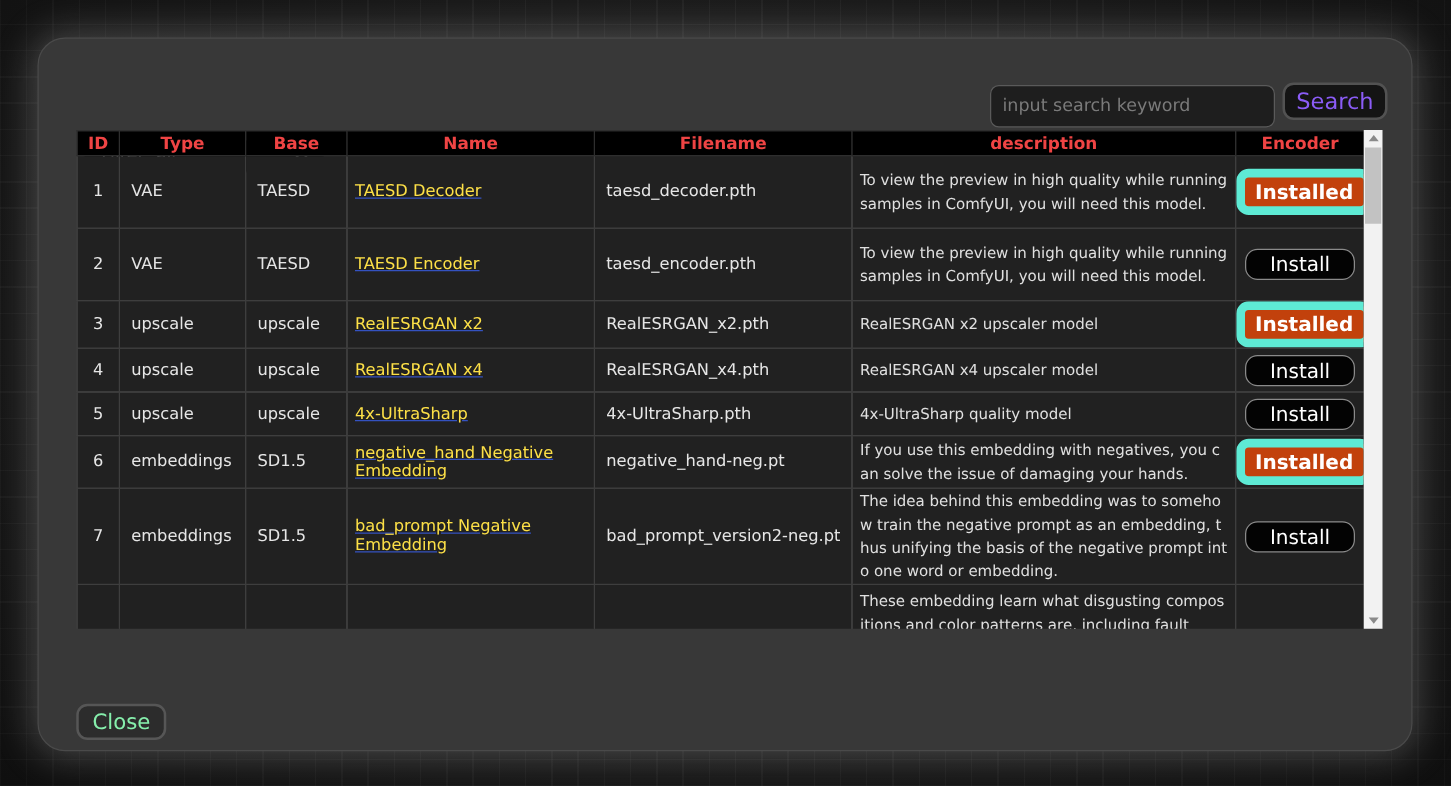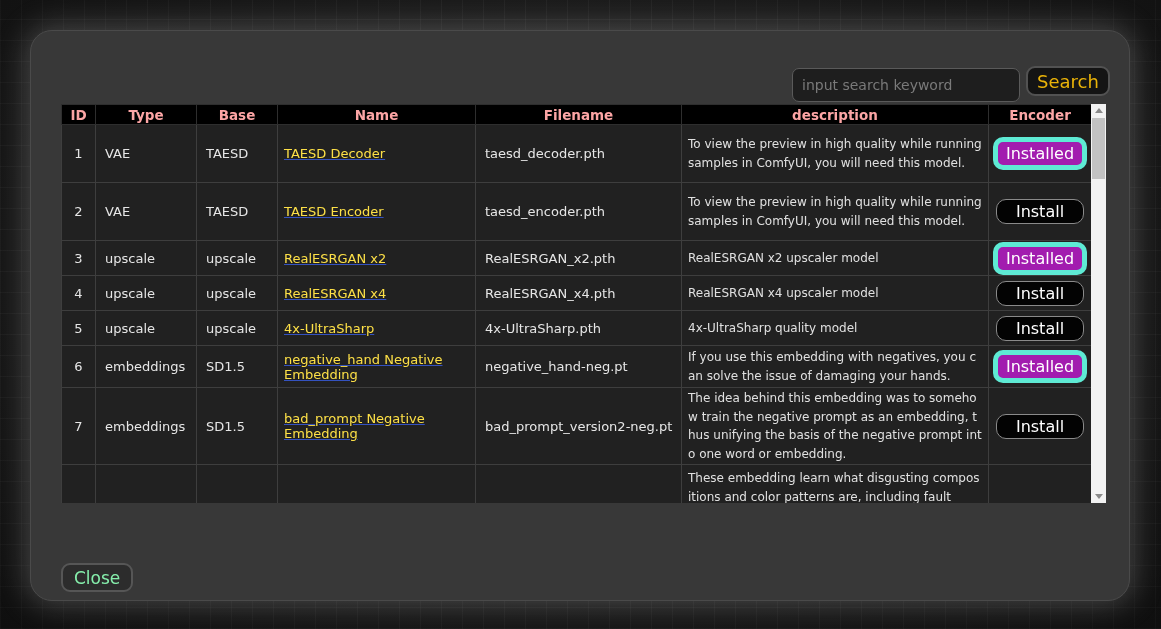--- a/index.html
+++ b/index.html
@@ -37,32 +37,32 @@
   }
   .search-input {
     position: absolute; left: 761px; top: 37px; width: 228px; height: 34px;
     background: #1e1e1e; color: #d0d0d0; font-size: 14px;
     border: 1px solid #5a5a5a; border-radius: 7px; padding: 0 9px;
     font-family: "DejaVu Sans", "Liberation Sans", sans-serif;
   }
   .search-input::placeholder { color: #7a7a7a; }
   .btn-search {
     position: absolute; left: 995px; top: 35px; height: 30px;
-    background: #141414; color: #eab308; font-size: 18px;
+    background: #141414; color: #8b5cf6; font-size: 18px;
     border: 2px solid #525252; border-radius: 9px; padding: 0 9px;
     font-family: "DejaVu Sans", "Liberation Sans", sans-serif; cursor: pointer;
   }
   
   .table-wrap {
     position: absolute; left: 30px; top: 73px; width: 1030px; height: 399px;
     overflow: hidden;
   }
   table { border-collapse: collapse; table-layout: fixed; width: 1030px; }
   th {
-    background: #000; color: #fca5a5; font-weight: bold; font-size: 13.5px;
+    background: #000; color: #ef4444; font-weight: bold; font-size: 13.5px;
     height: 20px; text-align: center; border: 1px solid #2e2e2e;
   }
   td {
     background: #212121; border: 1px solid #3e3e3e; color: #e6e6e6;
     font-size: 13px; vertical-align: middle; overflow: hidden;
   }
   td.c-id  { text-align: center; }
   td.c-type, td.c-base, td.c-file { padding-left: 9px; }
   td.c-name { padding: 0 6px; }
   td.c-name a {
@@ -78,21 +78,21 @@
   tr.r3 td { height: 35px; } tr.r4 td { height: 35px; } tr.r5 td { height: 35px; }
   tr.r6 td { height: 42px; } tr.r7 td { height: 70px; }
   tr.r8 td { height: 112px; }
   tr.r8 td.c-desc { vertical-align: top; padding-top: 4px; }
   .btn-dl {
     display: inline-block; min-width: 88px; padding: 2px 8px;
     font-size: 16px; color: #fff; border-radius: 10px; cursor: pointer;
     font-family: "DejaVu Sans", "Liberation Sans", sans-serif;
   }
   .btn-dl.install   { background: #030303; border: 1px solid #8a8a8a; }
-  .btn-dl.installed { background: #a21caf; border: 5px solid #5eead4; }
+  .btn-dl.installed { background: #c2410c; border: 7px solid #5eead4; font-weight: bold; }
   
   .scrollbar {
     position: absolute; left: 1060px; top: 73px; width: 15px; height: 399px;
     background: #f2f2f2;
   }
   .scroll-thumb {
     position: absolute; left: 1px; top: 14px; width: 13px; height: 61px;
     background: #c2c2c2;
   }
   .scroll-arrow { position: absolute; left: 0; width: 15px; height: 13px; }

